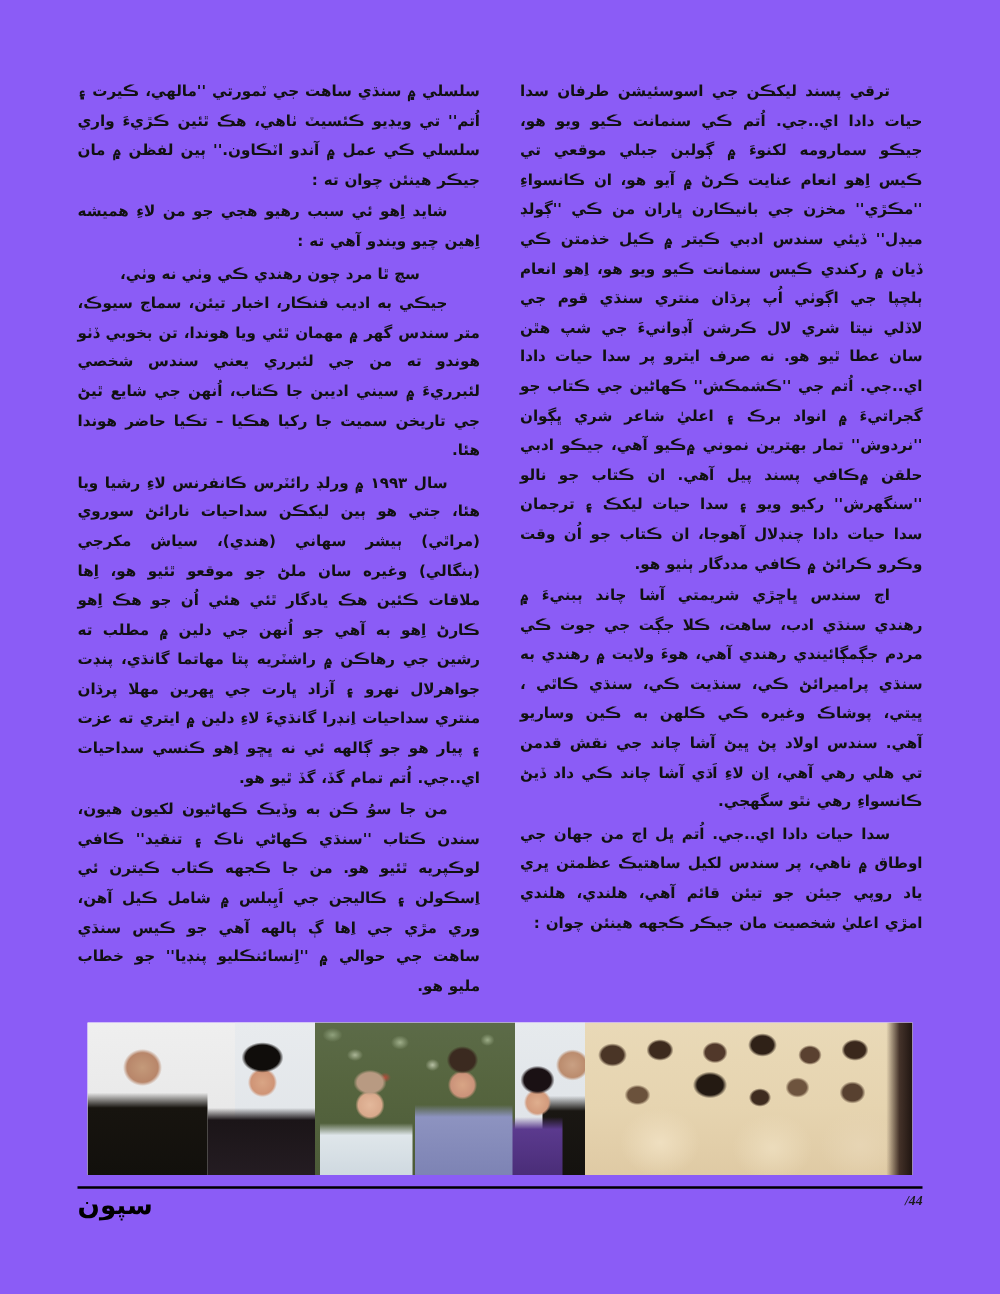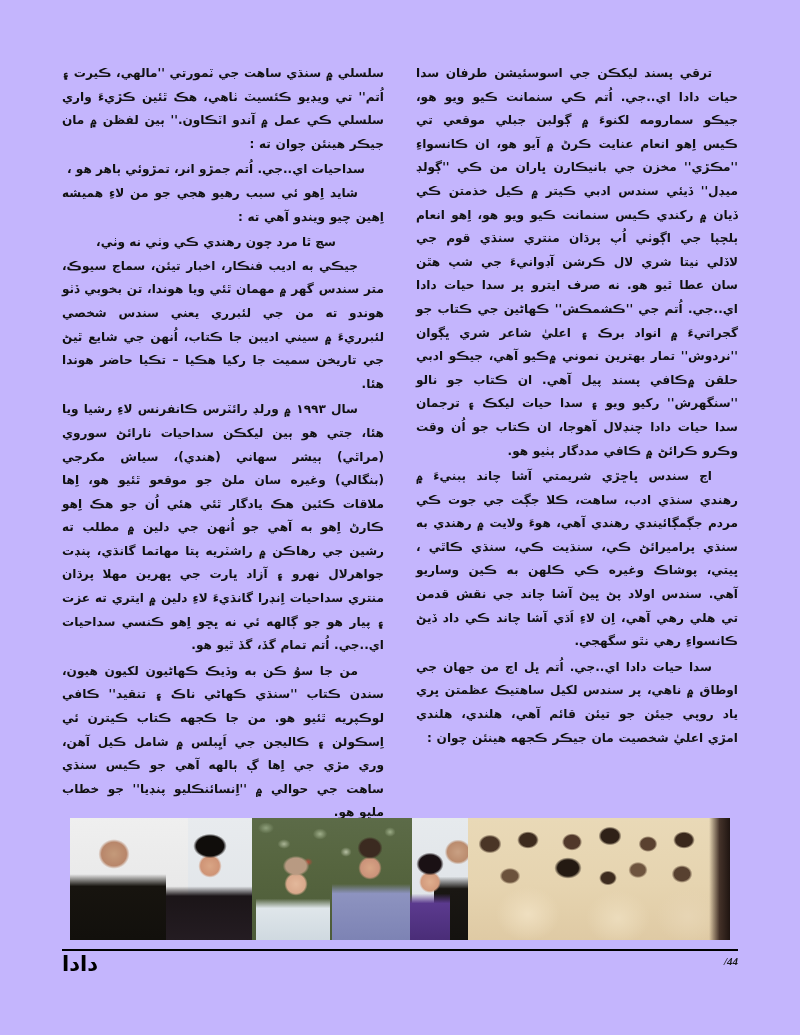--- a/index.html
+++ b/index.html
@@ -13,21 +13,21 @@
     height: 1035px;
     position: relative;
     overflow: hidden;
     font-family: "DejaVu Sans", "Liberation Sans", sans-serif;
     color: #111111;
   }
 
   .page {
     position: absolute;
     inset: 0;
-    background: #c4b5fd;
+    background: #8b5cf6;
   }
 
   
   .columns {
     position: absolute;
     top: 62px;
     left: 62px;
     width: 676px;
     height: 748px;
     display: flex;
@@ -196,21 +196,20 @@
 </style>
 </head>
 <body>
 
 <div class="page">
 
   <div class="columns">
 
     <div class="column">
       <p class="para cont">سلسلي ۾ سنڌي ساهت جي ٽمورتي ''مالهي، ڪيرت ۽ اُتم'' تي ويڊيو ڪئسيٽ ٺاهي، هڪ ٿئين ڪڙيءَ واري سلسلي ڪي عمل ۾ آندو اٽڪاون.'' ٻين لفظن ۾ مان جيڪر هينئن چوان ته :</p>
-      <p class="verse indent-a">سداحيات اي..جي. اُتم جمڙو انر، تمڙوئي ٻاهر هو ،</p>
       <p class="para">شايد اِهو ئي سبب رهيو هجي جو من لاءِ هميشه اِهين چيو ويندو آهي ته :</p>
       <p class="verse indent-a">سچ ٿا مرد چون رهندي ڪي وٺي نه وٺي،</p>
       <p class="para">جيڪي به اديب فنڪار، اخبار تيئن، سماج سيوڪ، متر سندس گهر ۾ مهمان ٿئي ويا هوندا، تن بخوبي ڏٺو هوندو ته من جي لئبرري يعني سندس شخصي لئبرريءَ ۾ سيني اديبن جا ڪتاب، اُنهن جي شايع ٿيڻ جي تاريخن سميت جا رکيا هڪيا – تڪيا حاضر هوندا هئا.</p>
       <p class="para">سال ١٩٩٣ ۾ ورلڊ رائٽرس ڪانفرنس لاءِ رشيا ويا هئا، جتي هو ٻين ليکڪن سداحيات نارائڻ سوروي (مراٿي) ٻيشر سهاني (هندي)، سياش مکرجي (بنگالي) وغيره سان ملڻ جو موقعو ٿئيو هو، اِها ملاقات ڪئين هڪ يادگار ٿئي هئي اُن جو هڪ اِهو ڪارڻ اِهو به آهي جو اُنهن جي دلين ۾ مطلب ته رشين جي رهاڪن ۾ راشٽريه پتا مهاتما گانڌي، پنڊت جواهرلال نهرو ۽ آزاد ڀارت جي ڀهرين مهلا پرڌان منتري سداحيات اِنڊرا گانڌيءَ لاءِ دلين ۾ ايتري ته عزت ۽ پيار هو جو ڳالهه ئي نه ڀڇو اِهو ڪنسي سداحيات اي..جي. اُتم تمام گڏ، گڏ ٿيو هو.</p>
       <p class="para">من جا سوُ ڪن به وڏيڪ ڪهاڻيون لکيون هيون، سندن ڪتاب ''سنڌي ڪهاڻي ناڪ ۽ تنقيد'' ڪافي لوڪپريه ٿئيو هو. من جا ڪجهه ڪتاب ڪيترن ئي اِسڪولن ۽ ڪاليجن جي اَيِبلس ۾ شامل ڪيل آهن، وري مڙي جي اِها ڳ ٻالهه آهي جو ڪيس سنڌي ساهت جي حوالي ۾ ''اِنسائنڪليو پنڊيا'' جو خطاب مليو هو.</p>
     </div>
 
     <div class="column">
       <p class="para">ترقي پسند ليکڪن جي اسوسئيشن طرفان سدا حيات دادا اي..جي. اُتم ڪي سنمانت ڪيو ويو هو، جيڪو سمارومه لکنوءَ ۾ ڳولبن جبلي موقعي تي ڪيس اِهو انعام عنايت ڪرڻ ۾ آيو هو، ان ڪانسواءِ ''مڪڙي'' مخزن جي بانيڪارن ڀاران من ڪي ''ڳولڊ ميڊل'' ڏيئي سندس ادبي ڪيتر ۾ ڪيل خذمتن ڪي ڏيان ۾ رکندي ڪيس سنمانت ڪيو ويو هو، اِهو انعام ٻلچپا جي اڳوٺي اُپ پرڌان منتري سنڌي قوم جي لاڏلي نيتا شري لال ڪرشن آڊوانيءَ جي شپ هٿن سان عطا ٿيو هو. نه صرف ايترو پر سدا حيات دادا اي..جي. اُتم جي ''ڪشمڪش'' ڪهاڻين جي ڪتاب جو گجراتيءَ ۾ انواد برڪ ۽ اعليٰ شاعر شري ڀڳوان ''نردوش'' تمار بهترين نموني ۾ڪيو آهي، جيڪو ادبي حلقن ۾ڪافي پسند پيل آهي. ان ڪتاب جو نالو ''سنگهرش'' رکيو ويو ۽ سدا حيات ليکڪ ۽ ترجمان سدا حيات دادا چنڊلال آهوجا، ان ڪتاب جو اُن وقت وڪرو ڪرائڻ ۾ ڪافي مددگار ٻٺيو هو.</p>
       <p class="para">اڄ سندس ڀاڇڙي شريمتي آشا چاند ٻبنيءَ ۾ رهندي سنڌي ادب، ساهت، ڪلا جڳت جي جوت ڪي مردم جڳمڳائيندي رهندي آهي، هوءَ ولايت ۾ رهندي به سنڌي پراميرائڻ ڪي، سنڌيت ڪي، سنڌي ڪاٿي ، ڀيتي، پوشاڪ وغيره ڪي ڪلهن به ڪين وساريو آهي. سندس اولاد پڻ ڀيڻ آشا چاند جي نقش قدمن تي هلي رهي آهي، اِن لاءِ اَڌي آشا چاند ڪي داد ڏيڻ ڪانسواءِ رهي نٿو سگهجي.</p>
@@ -220,16 +219,16 @@
   </div>
 
   <div class="photo-strip">
     <div class="photo photo-left"></div>
     <div class="photo photo-right"></div>
   </div>
 
   <div class="footer-rule"></div>
   <div class="footer">
     <div class="folio">44/</div>
-    <div class="masthead">دادا</div>
+    <div class="masthead">سپون</div>
   </div>
 
 </div>
 
 </body></html>

